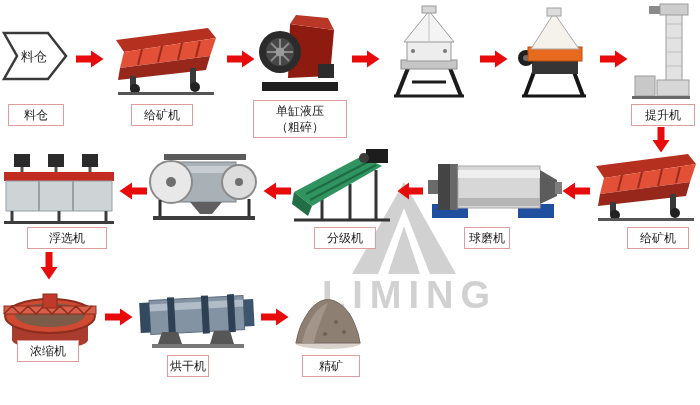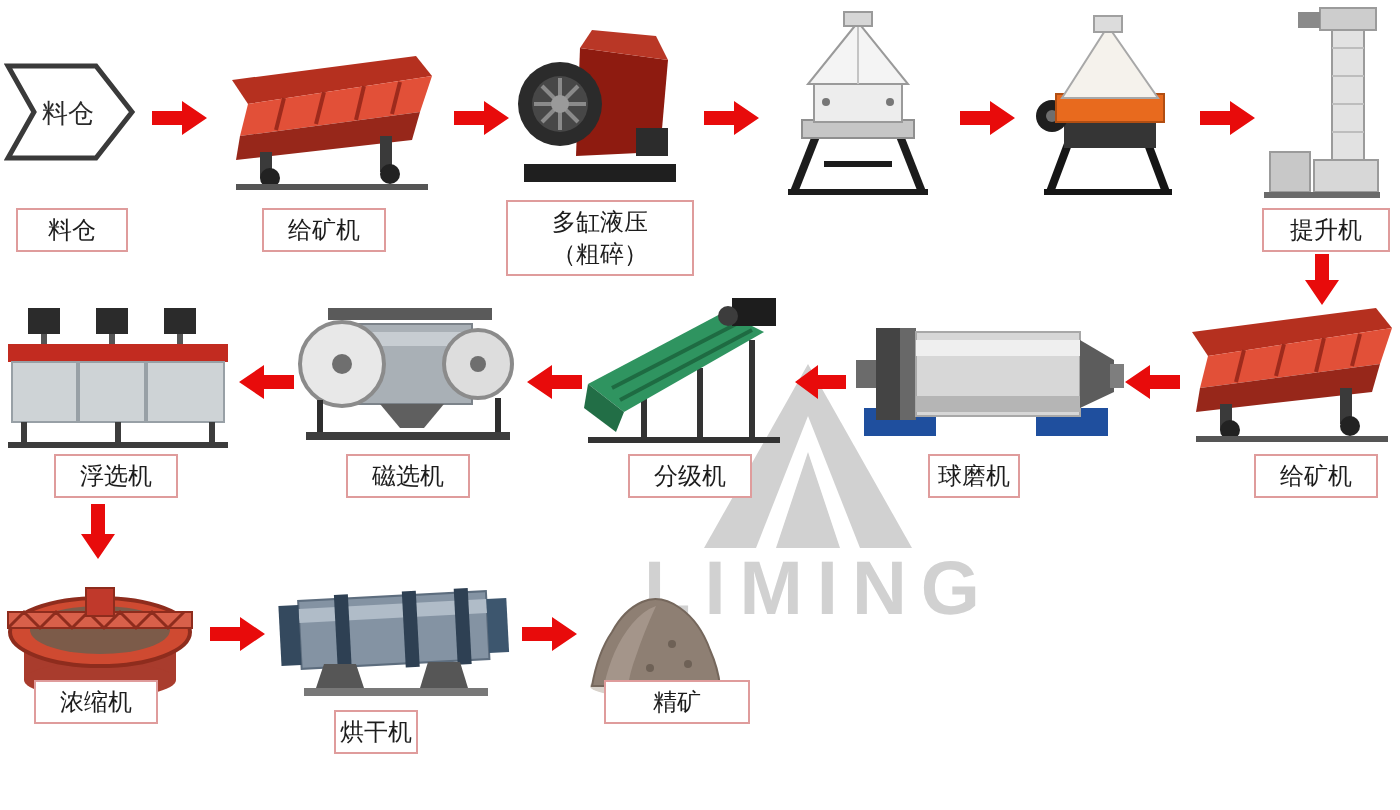--- a/index.html
+++ b/index.html
@@ -82,21 +82,21 @@
       <circle cx="24" cy="44" r="21" fill="#2b2b2b"></circle>
       <circle cx="24" cy="44" r="14" fill="#474747"></circle>
       <line x1="24" y1="31" x2="24" y2="57" stroke="#8a8a8a" stroke-width="2"></line>
       <line x1="11" y1="44" x2="37" y2="44" stroke="#8a8a8a" stroke-width="2"></line>
       <line x1="15" y1="35" x2="33" y2="53" stroke="#8a8a8a" stroke-width="2"></line>
       <line x1="33" y1="35" x2="15" y2="53" stroke="#8a8a8a" stroke-width="2"></line>
       <circle cx="24" cy="44" r="4.5" fill="#9a9a9a"></circle>
     </svg>
   </div>
   <div class="label" style="left:253px;top:100px;width:94px">
-    <span>多缸液压</span>
+    <span>单缸液压</span>
     <span>（粗碎）</span>
   </div>
 
   <div class="arrow" style="left:352px;top:50px">
     <svg width="28" height="18" viewBox="0 0 28 18">
         <polygon points="0,5.5 15,5.5 15,0.5 27.5,9 15,17.5 15,12.5 0,12.5" fill="#e80b0b"></polygon>
       </svg>
   </div>
 
   <div class="machine" style="left:388px;top:4px">
@@ -247,23 +247,20 @@
       <circle cx="23" cy="32" r="21" fill="#e8e8e8" stroke="#8b8b8b" stroke-width="2"></circle>
       <circle cx="23" cy="32" r="5" fill="#6f6f6f"></circle>
       <circle cx="91" cy="32" r="17" fill="#dddddd" stroke="#8b8b8b" stroke-width="2"></circle>
       <circle cx="91" cy="32" r="4" fill="#6f6f6f"></circle>
       <polygon points="42,52 74,52 64,64 52,64" fill="#5f5f5f"></polygon>
       <line x1="12" y1="50" x2="12" y2="68" stroke="#2e2e2e" stroke-width="3"></line>
       <line x1="101" y1="49" x2="101" y2="68" stroke="#2e2e2e" stroke-width="3"></line>
       <rect x="5" y="66" width="102" height="4" fill="#3d3d3d"></rect>
     </svg>
   </div>
-  <div class="label" style="left:173px;top:227px;width:62px">
-      <span>磁选机</span>
-    </div>
 
   <div class="arrow" style="left:119px;top:182px">
     <svg width="28" height="18" viewBox="0 0 28 18">
         <polygon points="28,5.5 13,5.5 13,0.5 0.5,9 13,17.5 13,12.5 28,12.5" fill="#e80b0b"></polygon>
       </svg>
   </div>
 
   <div class="machine" style="left:2px;top:146px">
     <svg width="114" height="80" viewBox="0 0 114 80">
       <rect x="12" y="8" width="16" height="13" fill="#2b2b2b"></rect>
@@ -275,21 +272,21 @@
       <rect x="2" y="26" width="110" height="9" fill="#c22b20"></rect>
       <rect x="4" y="35" width="106" height="30" fill="#ced3d6" stroke="#98a0a6"></rect>
       <line x1="37" y1="35" x2="37" y2="65" stroke="#98a0a6" stroke-width="2"></line>
       <line x1="71" y1="35" x2="71" y2="65" stroke="#98a0a6" stroke-width="2"></line>
       <line x1="10" y1="65" x2="10" y2="76" stroke="#3c3c3c" stroke-width="3"></line>
       <line x1="57" y1="65" x2="57" y2="76" stroke="#3c3c3c" stroke-width="3"></line>
       <line x1="104" y1="65" x2="104" y2="76" stroke="#3c3c3c" stroke-width="3"></line>
       <rect x="2" y="75" width="110" height="3" fill="#3c3c3c"></rect>
     </svg>
   </div>
-  <div class="label" style="left:27px;top:227px;width:62px">
+  <div class="label" style="left:27px;top:227px;width:80px">
       <span>浮选机</span>
     </div>
 
   <div class="arrow" style="left:40px;top:252px">
     <svg width="18" height="28" viewBox="0 0 18 28">
         <polygon points="5.5,0 5.5,15 0.5,15 9,27.5 17.5,15 12.5,15 12.5,0" fill="#e80b0b"></polygon>
       </svg>
   </div>
 
   <div class="machine" style="left:2px;top:282px">
@@ -342,17 +339,17 @@
   <div class="machine" style="left:292px;top:288px">
     <svg width="72" height="62" viewBox="0 0 72 62">
       <ellipse cx="36" cy="55" rx="33" ry="6" fill="#d8d2cb"></ellipse>
       <path d="M4,55 Q7,38 14,28 Q20,17 29,13 Q38,9 48,16 Q58,23 63,37 Q67,46 68,55 Z" fill="#8e7f73" stroke="#75675c"></path>
       <path d="M10,55 Q14,36 24,24 Q30,17 36,15 Q30,28 26,40 Q23,48 22,55 Z" fill="#a4958a"></path>
       <circle cx="44" cy="34" r="2" fill="#6e6156"></circle>
       <circle cx="52" cy="44" r="2" fill="#6e6156"></circle>
       <circle cx="33" cy="46" r="2" fill="#6e6156"></circle>
     </svg>
   </div>
-  <div class="label" style="left:302px;top:340px;width:73px">
+  <div class="label" style="left:302px;top:355px;width:58px">
       <span>精矿</span>
     </div>
 
 </div>
 
 </body></html>

